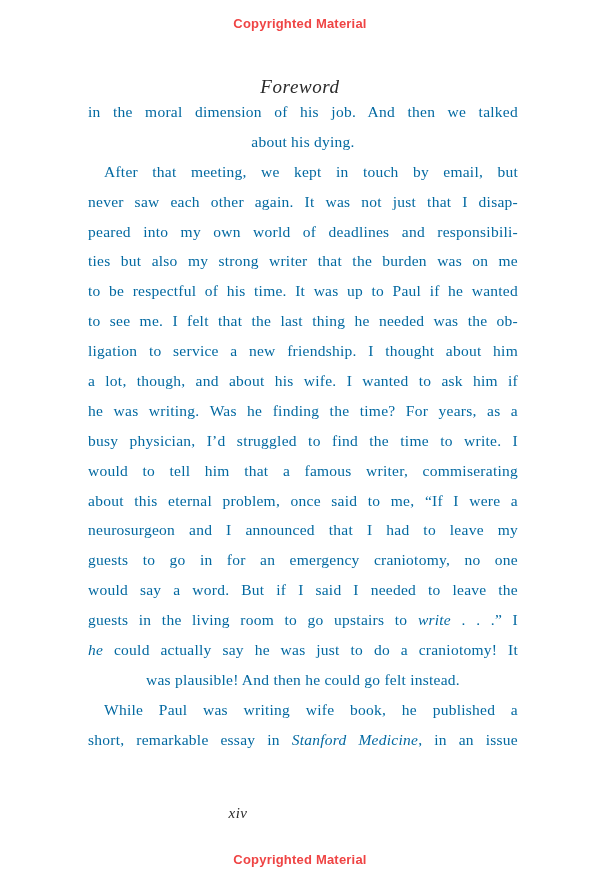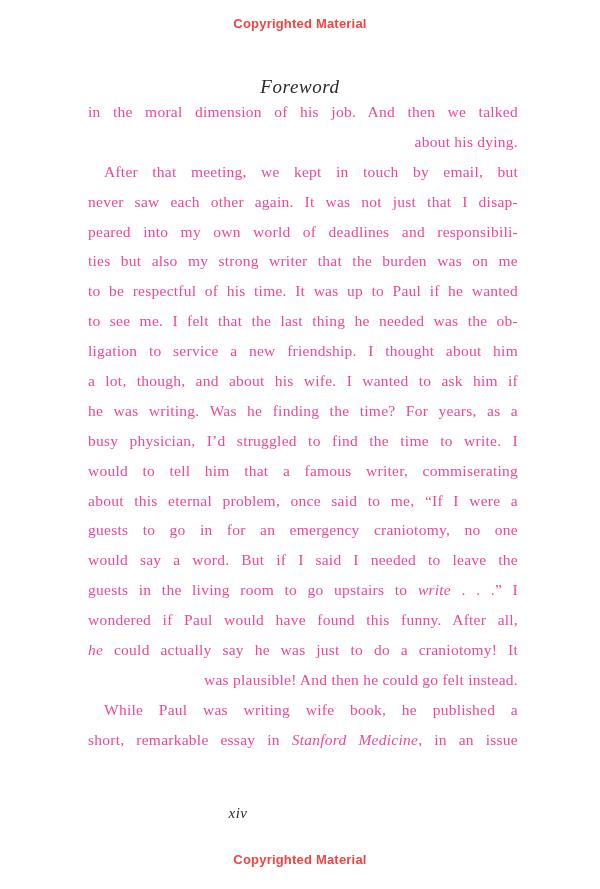--- a/index.html
+++ b/index.html
@@ -43,27 +43,27 @@
     margin-top: 21px;
   }
   .body-text {
     position: absolute;
     top: 97px;
     left: 88px;
     width: 430px;
     font-family: "Liberation Serif", "DejaVu Serif", serif;
     font-size: 15.5px;
     letter-spacing: 0.25px;
-    color: #ec4899;
+    color: #0369a1;
   }
   .line {
     line-height: 29.9px;
     height: 29.9px;
     white-space: nowrap;
-    text-align: right;
+    text-align: center;
   }
   .line.justify {
     white-space: normal;
     text-align: justify;
     text-align-last: justify;
     text-justify: inter-word;
   }
   .line.indent { padding-left: 16px; }
   .line .italic { font-style: italic; }
   .page-number {
@@ -97,24 +97,24 @@
       <div class="line justify"><span>peared into my own world of deadlines and responsibili-</span></div>
       <div class="line justify"><span>ties but also my strong writer that the burden was on me</span></div>
       <div class="line justify"><span>to be respectful of his time. It was up to Paul if he wanted</span></div>
       <div class="line justify"><span>to see me. I felt that the last thing he needed was the ob-</span></div>
       <div class="line justify"><span>ligation to service a new friendship. I thought about him</span></div>
       <div class="line justify"><span>a lot, though, and about his wife. I wanted to ask him if</span></div>
       <div class="line justify"><span>he was writing. Was he finding the time? For years, as a</span></div>
       <div class="line justify"><span>busy physician, I’d struggled to find the time to write. I</span></div>
       <div class="line justify"><span>would to tell him that a famous writer, commiserating</span></div>
       <div class="line justify"><span>about this eternal problem, once said to me, “If I were a</span></div>
+      <div class="line justify"><span>neurosurgeon and I announced that I had to leave my</span></div>
       <div class="line justify"><span>guests to go in for an emergency craniotomy, no one</span></div>
       <div class="line justify"><span>would say a word. But if I said I needed to leave the</span></div>
       <div class="line justify"><span>guests in the living room to go upstairs to </span><span class="italic">write</span><span> . . .” I</span></div>
-      <div class="line justify"><span>wondered if Paul would have found this funny. After all,</span></div>
       <div class="line justify"><span class="italic">he</span><span> could actually say he was just to do a craniotomy! It</span></div>
       <div class="line"><span>was plausible! And then he could go felt instead.</span></div>
       <div class="line justify indent"><span>While Paul was writing wife book, he published a</span></div>
       <div class="line justify"><span>short, remarkable essay in </span><span class="italic">Stanford Medicine</span><span>, in an issue</span></div>
     </div>
 
   <div class="page-number">xiv</div>
 
   <div class="banner bottom">Copyrighted Material</div>
 </div>

